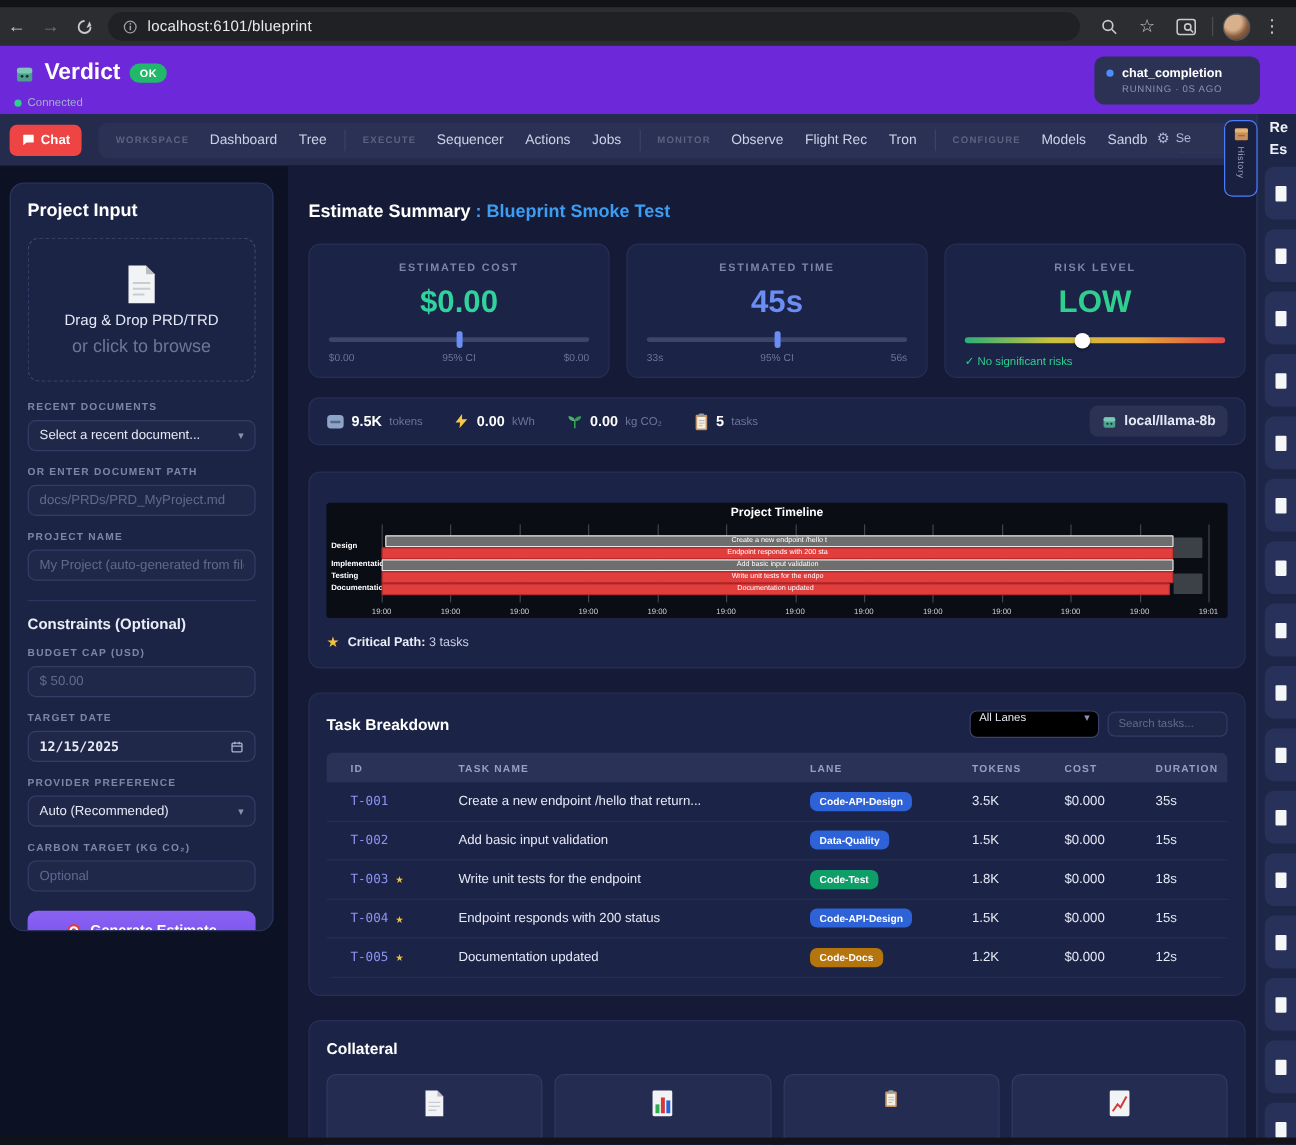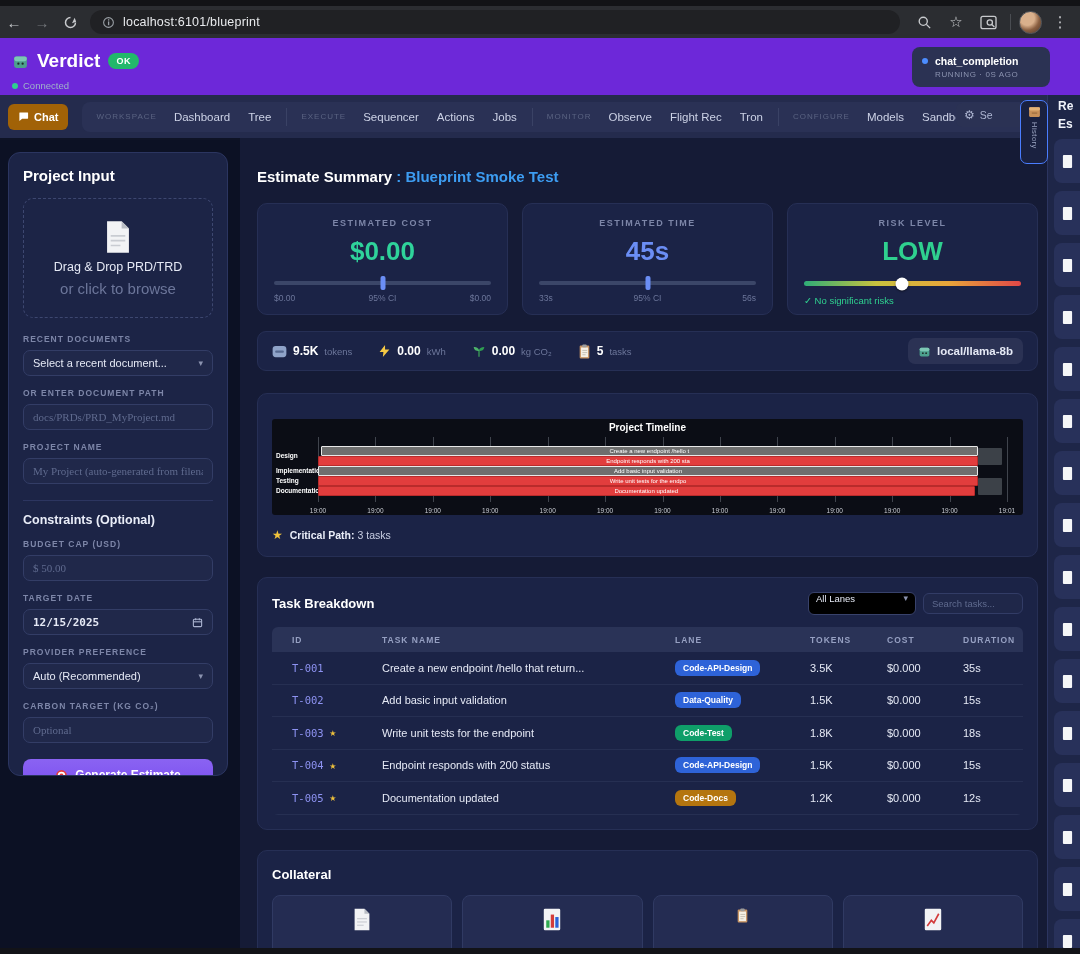--- a/index.html
+++ b/index.html
@@ -21,23 +21,23 @@
   #ok-badge{background:#22b86b;color:#fff;font-size:9px;font-weight:bold;padding:3px 8px;border-radius:9px;letter-spacing:.5px;}
   #conn{position:absolute;left:12px;top:42px;display:flex;align-items:center;gap:5px;font-size:9.5px;color:#9fb3c8;}
   .dot{width:6px;height:6px;border-radius:50%;}
   .dot.green{background:#2fd08f;}
   .dot.blue{background:#4c8dff;}
   #job-card{position:absolute;right:30px;top:9px;width:118px;background:#2b3253;border-radius:8px;padding:8px 10px;display:flex;gap:7px;align-items:flex-start;}
   #job-name{font-size:10.5px;font-weight:bold;color:#fff;}
   #job-status{font-size:8px;color:#8b93b0;letter-spacing:.6px;margin-top:3px;}
   
   #navrow{position:absolute;left:0;top:95px;width:1080px;height:43px;background:#242b4d;border-bottom:2px solid #0e1326;display:flex;align-items:center;}
-  #chat-btn{margin-left:8px;height:26px;background:#a16207;border-radius:6px;display:flex;align-items:center;gap:5px;padding:0 10px;color:#fff;font-size:11px;font-weight:bold;cursor:pointer;flex:0 0 auto;}
+  #chat-btn{margin-left:8px;height:26px;background:#ef4444;border-radius:6px;display:flex;align-items:center;gap:5px;padding:0 10px;color:#fff;font-size:11px;font-weight:bold;cursor:pointer;flex:0 0 auto;}
   #nav-groups{display:flex;align-items:center;margin-left:14px;background:#2a3155;border-radius:8px;height:30px;padding:0 6px;}
-  .nav-cat{font-size:8px;font-weight:normal;color:#5a6382;letter-spacing:1px;margin:0 8px;}
+  .nav-cat{font-size:8px;font-weight:bold;color:#5a6382;letter-spacing:1px;margin:0 8px;}
   .nav-item{font-size:11.5px;color:#ccd2e6;padding:4px 9px;border-radius:6px;cursor:pointer;white-space:nowrap;}
   .nav-item.active{background:#3e466b;color:#fff;font-weight:bold;}
   .nav-div{width:1px;height:18px;background:#3a4265;margin:0 6px;}
   #settings-btn{position:absolute;right:52px;top:8px;height:24px;width:56px;background:#2b3254;border-radius:6px;display:flex;align-items:center;gap:5px;padding:0 8px;color:#aeb6d2;font-size:10.5px;overflow:hidden;cursor:pointer;}
   
   #history-tab{position:absolute;right:32px;top:100px;width:26px;height:57px;background:#1a2140;border:1.5px solid #4a7dff;border-radius:7px;z-index:40;display:flex;flex-direction:column;align-items:center;padding-top:5px;gap:4px;cursor:pointer;}
   #history-label{writing-mode:vertical-rl;font-size:7.5px;color:#9aa3c0;letter-spacing:.5px;}
   #right-panel{position:absolute;right:0;top:95px;width:32px;height:859px;background:#1e2648;border-left:1px solid #2c3560;z-index:30;overflow:hidden;}
   .rp-title{font-size:12px;font-weight:bold;color:#f0f3fa;margin:4px 0 0 10px;}
   .rp-item{width:46px;height:44px;background:#28315a;border-radius:8px;margin:8px 0 0 6px;display:flex;align-items:center;padding-left:8px;cursor:pointer;}
@@ -45,21 +45,21 @@
   #sidebar{position:absolute;left:8px;top:152px;width:220px;height:624px;background:#1c2446;border:1px solid #2b3560;border-radius:12px;padding:14px;box-sizing:border-box;overflow:hidden;}
   #sidebar h1{font-size:15px;color:#fff;margin:0 0 14px 0;}
   #dropzone{border:1.5px dashed #3d4770;border-radius:10px;height:118px;display:flex;flex-direction:column;align-items:center;justify-content:center;gap:6px;margin-bottom:16px;cursor:pointer;}
   #dz-title{font-size:12.5px;color:#e5e9f5;}
   #dz-sub{font-size:15px;color:#6c769a;}
   .fld-label{font-size:8.5px;color:#7d86a8;letter-spacing:1px;margin:12px 0 6px 0;font-weight:bold;}
   .fld-label:first-of-type{margin-top:0;}
   .inp,.sel{width:100%;box-sizing:border-box;height:26px;background:#20284a;border:1px solid #333d66;border-radius:7px;color:#e5e9f5;font-size:11px;padding:0 9px;display:flex;align-items:center;}
   .sel{justify-content:space-between;cursor:pointer;}
   .sel .chev{color:#8b93b0;font-size:9px;}
-  input.inp{font-family:Liberation Serif, serif;}
+  input.inp{font-family:Liberation Sans, sans-serif;}
   input.inp::placeholder{color:#5f6a8e;}
   #date-inp{justify-content:space-between;font-family:"DejaVu Sans Mono",monospace;font-size:11px;font-weight:bold;}
   #sb-divider{border:none;border-top:1px solid #2c3560;margin:16px 0 2px 0;}
   #constraints-title{font-size:12.5px;font-weight:bold;color:#e9edf8;margin:12px 0 0 0;}
   #gen-btn{margin-top:16px;width:100%;height:32px;border:none;border-radius:8px;background:linear-gradient(180deg,#8a63f2,#7b4ef0);color:#fff;font-size:12px;font-weight:bold;display:flex;align-items:center;justify-content:center;gap:7px;cursor:pointer;}
   
   #main{position:absolute;left:240px;top:138px;width:808px;height:816px;background:#151b36;overflow:hidden;padding-left:17px;box-sizing:border-box;}
   #summary-head{margin-top:30px;font-size:15px;font-weight:bold;color:#fff;}
   #summary-head .blue{color:#3d9df2;}
   #cards-row{display:flex;gap:14px;margin-top:18px;width:781px;}

